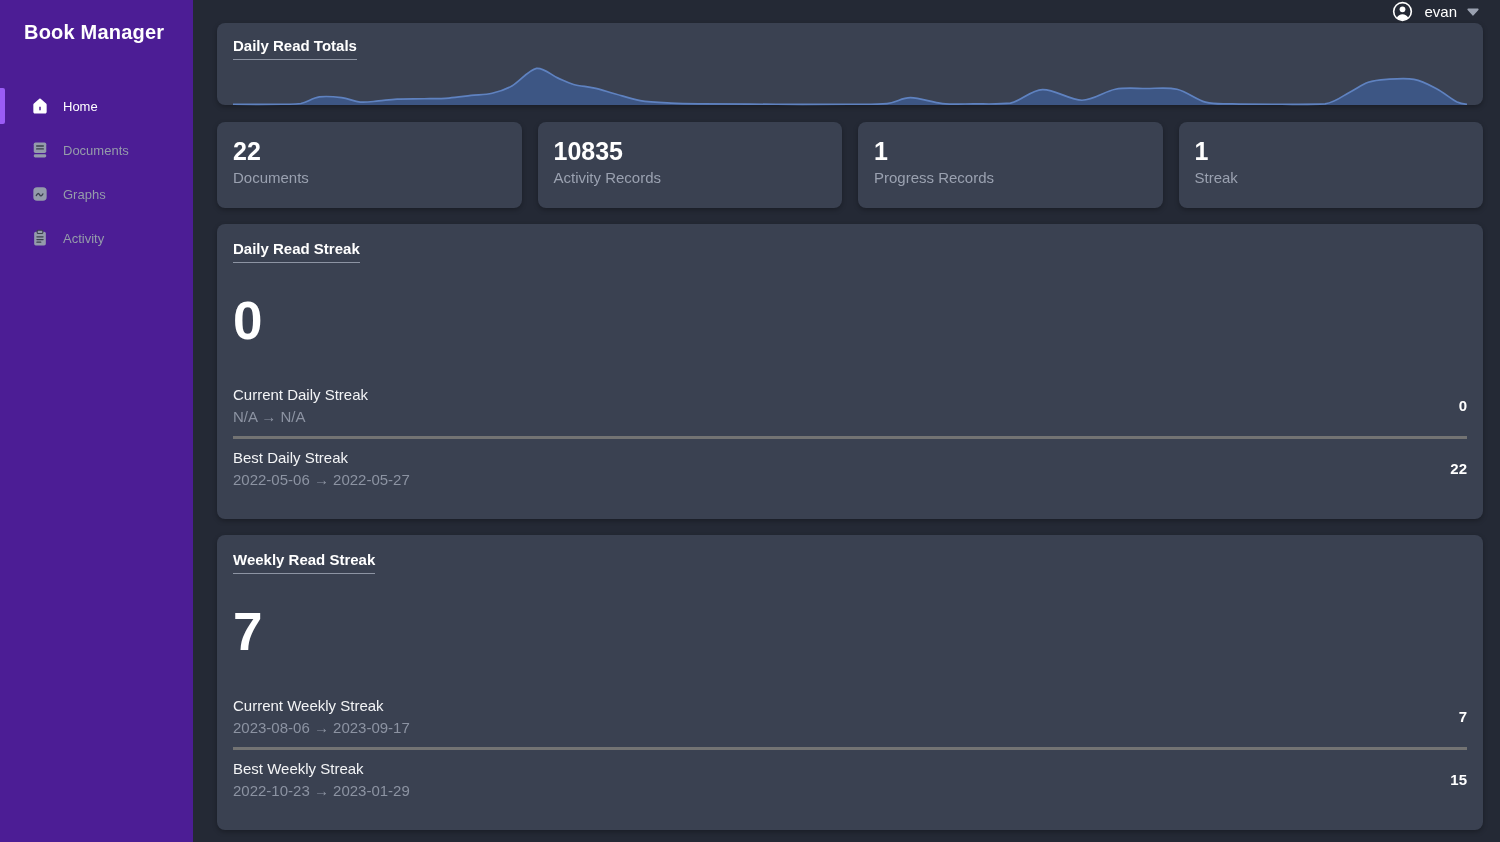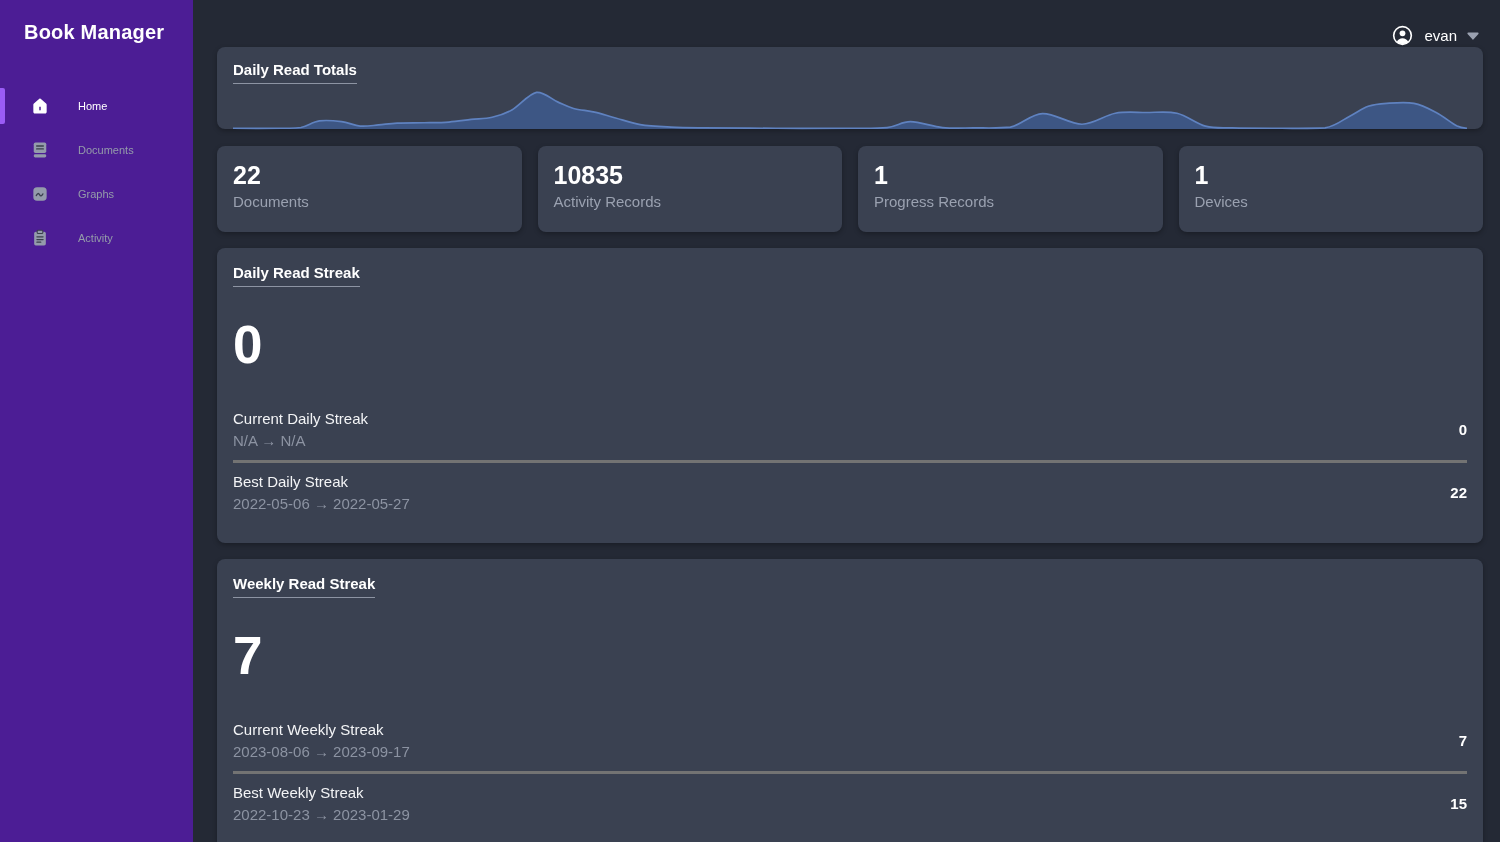--- a/index.html
+++ b/index.html
@@ -23,41 +23,41 @@
     padding: 21px 24px 0 24px;
     color: #ffffff;
     font-size: 20px;
     font-weight: bold;
     letter-spacing: .2px;
   }
   .nav { margin-top: 40px; }
   .nav-item {
     position: relative;
     display: flex; align-items: center;
-    gap: 28px;
+    gap: 13px;
     height: 44px;
     padding-left: 30px;
     color: #959caa;
-    font-size: 11px;
+    font-size: 13px;
     cursor: pointer;
   }
   .nav-item .icn { width: 20px; height: 20px; display: flex; flex: none; }
   .nav-item.active { color: #ffffff; }
   .nav-item.active::before {
     content: "";
     position: absolute; left: 0; top: 4px; bottom: 4px; width: 5px;
     background: #9a5cf5;
     border-radius: 0 2px 2px 0;
   }
 
   
   .main { flex: 1; padding: 0 17px 0 24px; display: flex; flex-direction: column; }
   .topbar {
     height: 62px;
-    display: flex; align-items: center; justify-content: flex-end; margin-top: 24px;
+    display: flex; align-items: center; justify-content: flex-end;
   }
   .user-menu { display: flex; align-items: center; gap: 10px; cursor: pointer; padding-right: 4px; }
   .username { color: #ffffff; font-size: 15px; }
 
   .card {
     background: #3a4151;
     border-radius: 8px;
     box-shadow: 0 2px 5px rgba(0,0,0,.28);
   }
   .card-title {
@@ -188,21 +188,21 @@
     <div class="card stat-card">
       <div class="stat-value">10835</div>
       <div class="stat-label">Activity Records</div>
     </div>
     <div class="card stat-card">
       <div class="stat-value">1</div>
       <div class="stat-label">Progress Records</div>
     </div>
     <div class="card stat-card">
       <div class="stat-value">1</div>
-      <div class="stat-label">Devices</div>
+      <div class="stat-label">Streak</div>
     </div>
   </section>
 
   <section class="streaks-row">
 
     <div class="card streak-card">
       <span class="card-title">Daily Read Streak</span>
       <div class="streak-big">0</div>
       <div class="streak-row">
         <div>

